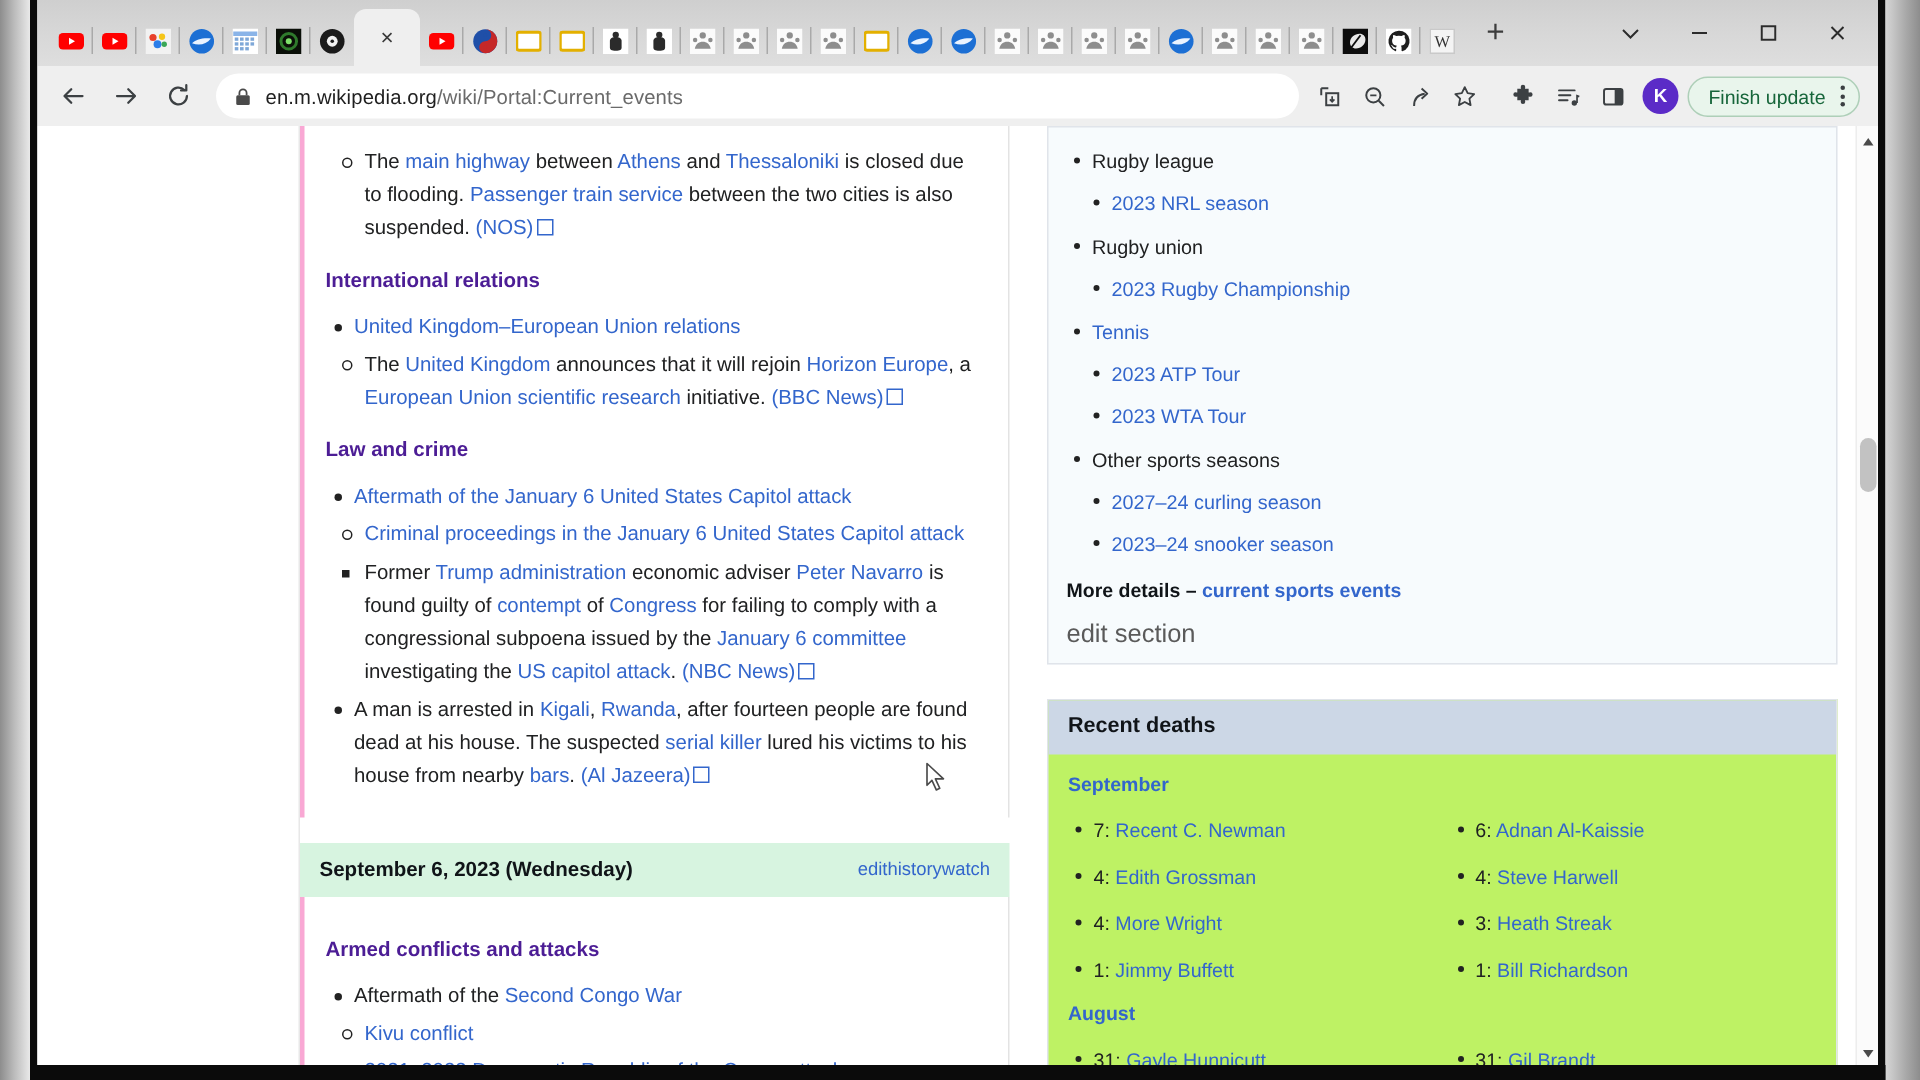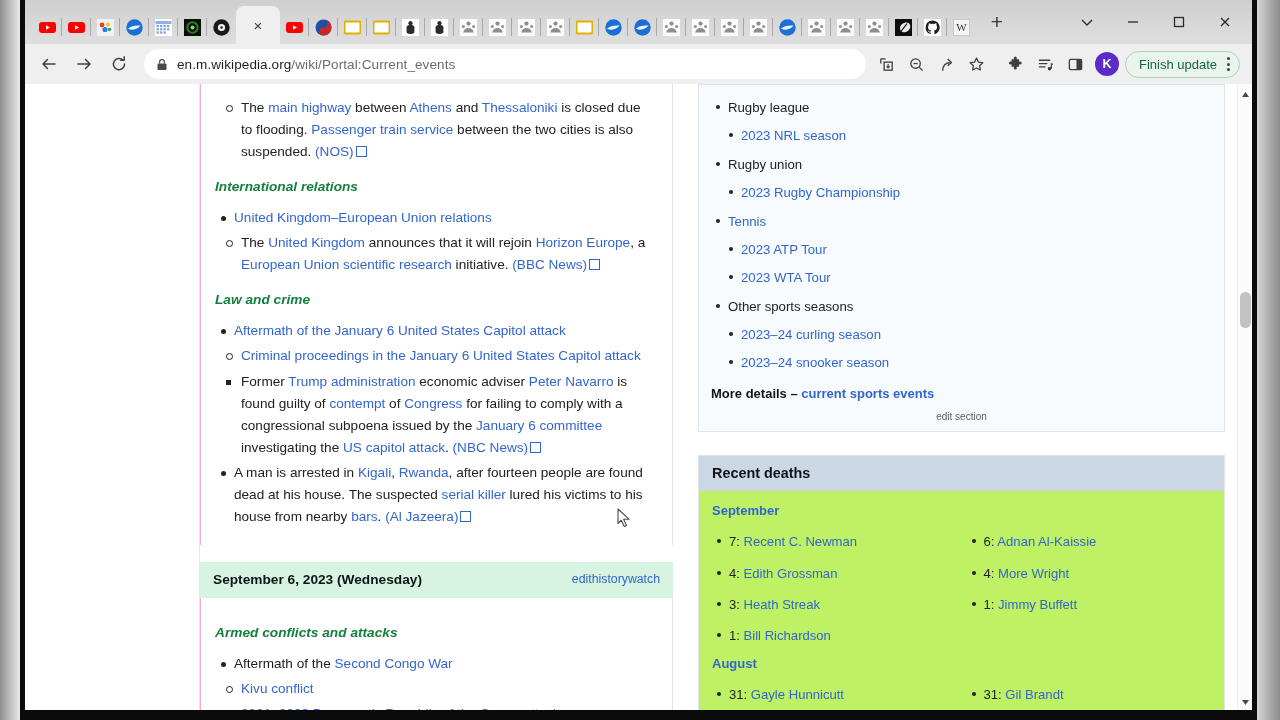--- a/index.html
+++ b/index.html
@@ -138,21 +138,21 @@
   
   .content-wrap {
     position:absolute; left:0; top:0; width:100%; height:100%;
     display:flex; font-size:13.6px; line-height:1.62; color:#202122;
   }
   .leftmargin { width:175px; flex:0 0 175px; border-right:1px solid #e8e8e8; background:#fff; }
   .colmain { flex:0 0 485px; width:485px; padding:0 12px 0 0; }
   .colside { flex:1 1 auto; padding:0 12px 0 13px; }
 
   .mainbox {
-    border-left:1px solid #f9a8d4; border-right:1px solid #e3e3e3;
+    border-left:3px solid #f9a8d4; border-right:1px solid #e3e3e3;
     padding:10px 18px 14px 14px; background:#fff; min-height:440px;
   }
 
   a.wl { color:#3366cc; text-decoration:none; }
   .wl-ext::after {
     content:""; display:inline-block; width:9px; height:9px; margin-left:2px;
     border:1px solid #3366cc; border-top-width:1px; position:relative; top:1px;
   }
 
   ul { list-style:none; }
@@ -163,23 +163,22 @@
                  width:5px; height:5px; border-radius:50%; background:#222; }
   .lv2 { padding-left:26px; margin:3px 0; }
   .lv2::before { content:""; position:absolute; left:11px; top:8px;
                  width:5px; height:5px; border-radius:50%;
                  border:1px solid #222; background:transparent; }
   .lv3 { padding-left:26px; margin:3px 0; }
   .lv3::before { content:""; position:absolute; left:11px; top:9px;
                  width:5px; height:5px; background:#222; }
 
   h3.sec {
-    font-size:13.7px; font-weight:700; color:#15803d; margin:13px 0 9px 0;
+    font-size:13.7px; font-weight:700; color:#4c1d95; margin:13px 0 9px 0;
     font-family:"Liberation Sans", sans-serif;
-    font-style:italic;
   }
 
   .datehdr {
     background:#d7f4e0; padding:7px 13px; display:flex; align-items:center;
     justify-content:space-between; margin-top:17px;
   }
   .datehdr .dtitle { font-weight:700; font-size:13.7px; color:#101418; }
   .datehdr .dlinks { display:flex; font-size:12.3px; }
   .datehdr .dlinks a { color:#3366cc; text-decoration:none; }
 
@@ -189,21 +188,21 @@
   }
   .sportsbox ul li { font-size:13.2px; }
   .s-lv1 { padding-left:17px; margin:4px 0; }
   .s-lv1::before { content:""; position:absolute; left:5px; top:8px;
                    width:4px; height:4px; border-radius:50%; background:#222; }
   .s-lv2 { padding-left:30px; margin:7px 0; }
   .s-lv2::before { content:""; position:absolute; left:18px; top:8px;
                    width:4px; height:4px; border-radius:50%; background:#222; }
   .moredetails { font-size:13px; font-weight:700; color:#101418; margin:9px 0 2px 0; }
   .moredetails a { color:#3366cc; text-decoration:none; font-weight:700; }
-  .editsection { text-align:center; font-size:10px; color:#5a5a5a; margin-top:5px; }
+  .editsection { text-align:left; font-size:17px; color:#5a5a5a; margin-top:5px; }
 
   .deathsbox {
     border:1px solid #e0e4ea; background:#bef264; margin-top:23px;
     padding:0 0 8px 0;
   }
   .deathsbox .dh {
     background:#ccd7e6; padding:6px 13px; font-weight:700; font-size:14.4px; color:#101418;
   }
   .deathsbox .inner { padding:7px 13px 0 13px; }
   .monthhdr { font-weight:700; font-size:13px; color:#3366cc; margin:2px 0 5px 0; }
@@ -719,37 +718,38 @@
             <div class="sportsbox">
               <ul id="sports-items">
                   <li class="s-lv1">Rugby league</li>
                   <li class="s-lv2"><a href="#" class="wl">2023 NRL season</a></li>
                   <li class="s-lv1">Rugby union</li>
                   <li class="s-lv2"><a href="#" class="wl">2023 Rugby Championship</a></li>
                   <li class="s-lv1"><a href="#" class="wl">Tennis</a></li>
                   <li class="s-lv2"><a href="#" class="wl">2023 ATP Tour</a></li>
                   <li class="s-lv2"><a href="#" class="wl">2023 WTA Tour</a></li>
                   <li class="s-lv1">Other sports seasons</li>
-                  <li class="s-lv2"><a href="#" class="wl">2023–24 curling season</a></li>
+                  <li class="s-lv2"><a href="#" class="wl">2027–24 curling season</a></li>
                   <li class="s-lv2"><a href="#" class="wl">2023–24 snooker season</a></li>
                 </ul>
               <div class="moredetails">
                 <span>More details – </span><a href="#">current sports events</a>
               </div>
               <div class="editsection">edit section</div>
             </div>
 
             <div class="deathsbox">
               <div class="dh">Recent deaths</div>
               <div class="inner" id="deaths-inner">
                   <div class="monthhdr">September</div>
                   <ul class="dgrid">
                     <li><span>7: </span><a href="#">Recent C. Newman</a></li>
                     <li><span>6: </span><a href="#">Adnan Al-Kaissie</a></li>
                     <li><span>4: </span><a href="#">Edith Grossman</a></li>
+                    <li><span>4: </span><a href="#">Steve Harwell</a></li>
                     <li><span>4: </span><a href="#">More Wright</a></li>
                     <li><span>3: </span><a href="#">Heath Streak</a></li>
                     <li><span>1: </span><a href="#">Jimmy Buffett</a></li>
                     <li><span>1: </span><a href="#">Bill Richardson</a></li>
                   </ul>
                   <div class="monthhdr">August</div>
                   <ul class="dgrid">
                     <li><span>31: </span><a href="#">Gayle Hunnicutt</a></li>
                     <li><span>31: </span><a href="#">Gil Brandt</a></li>
                   </ul>

